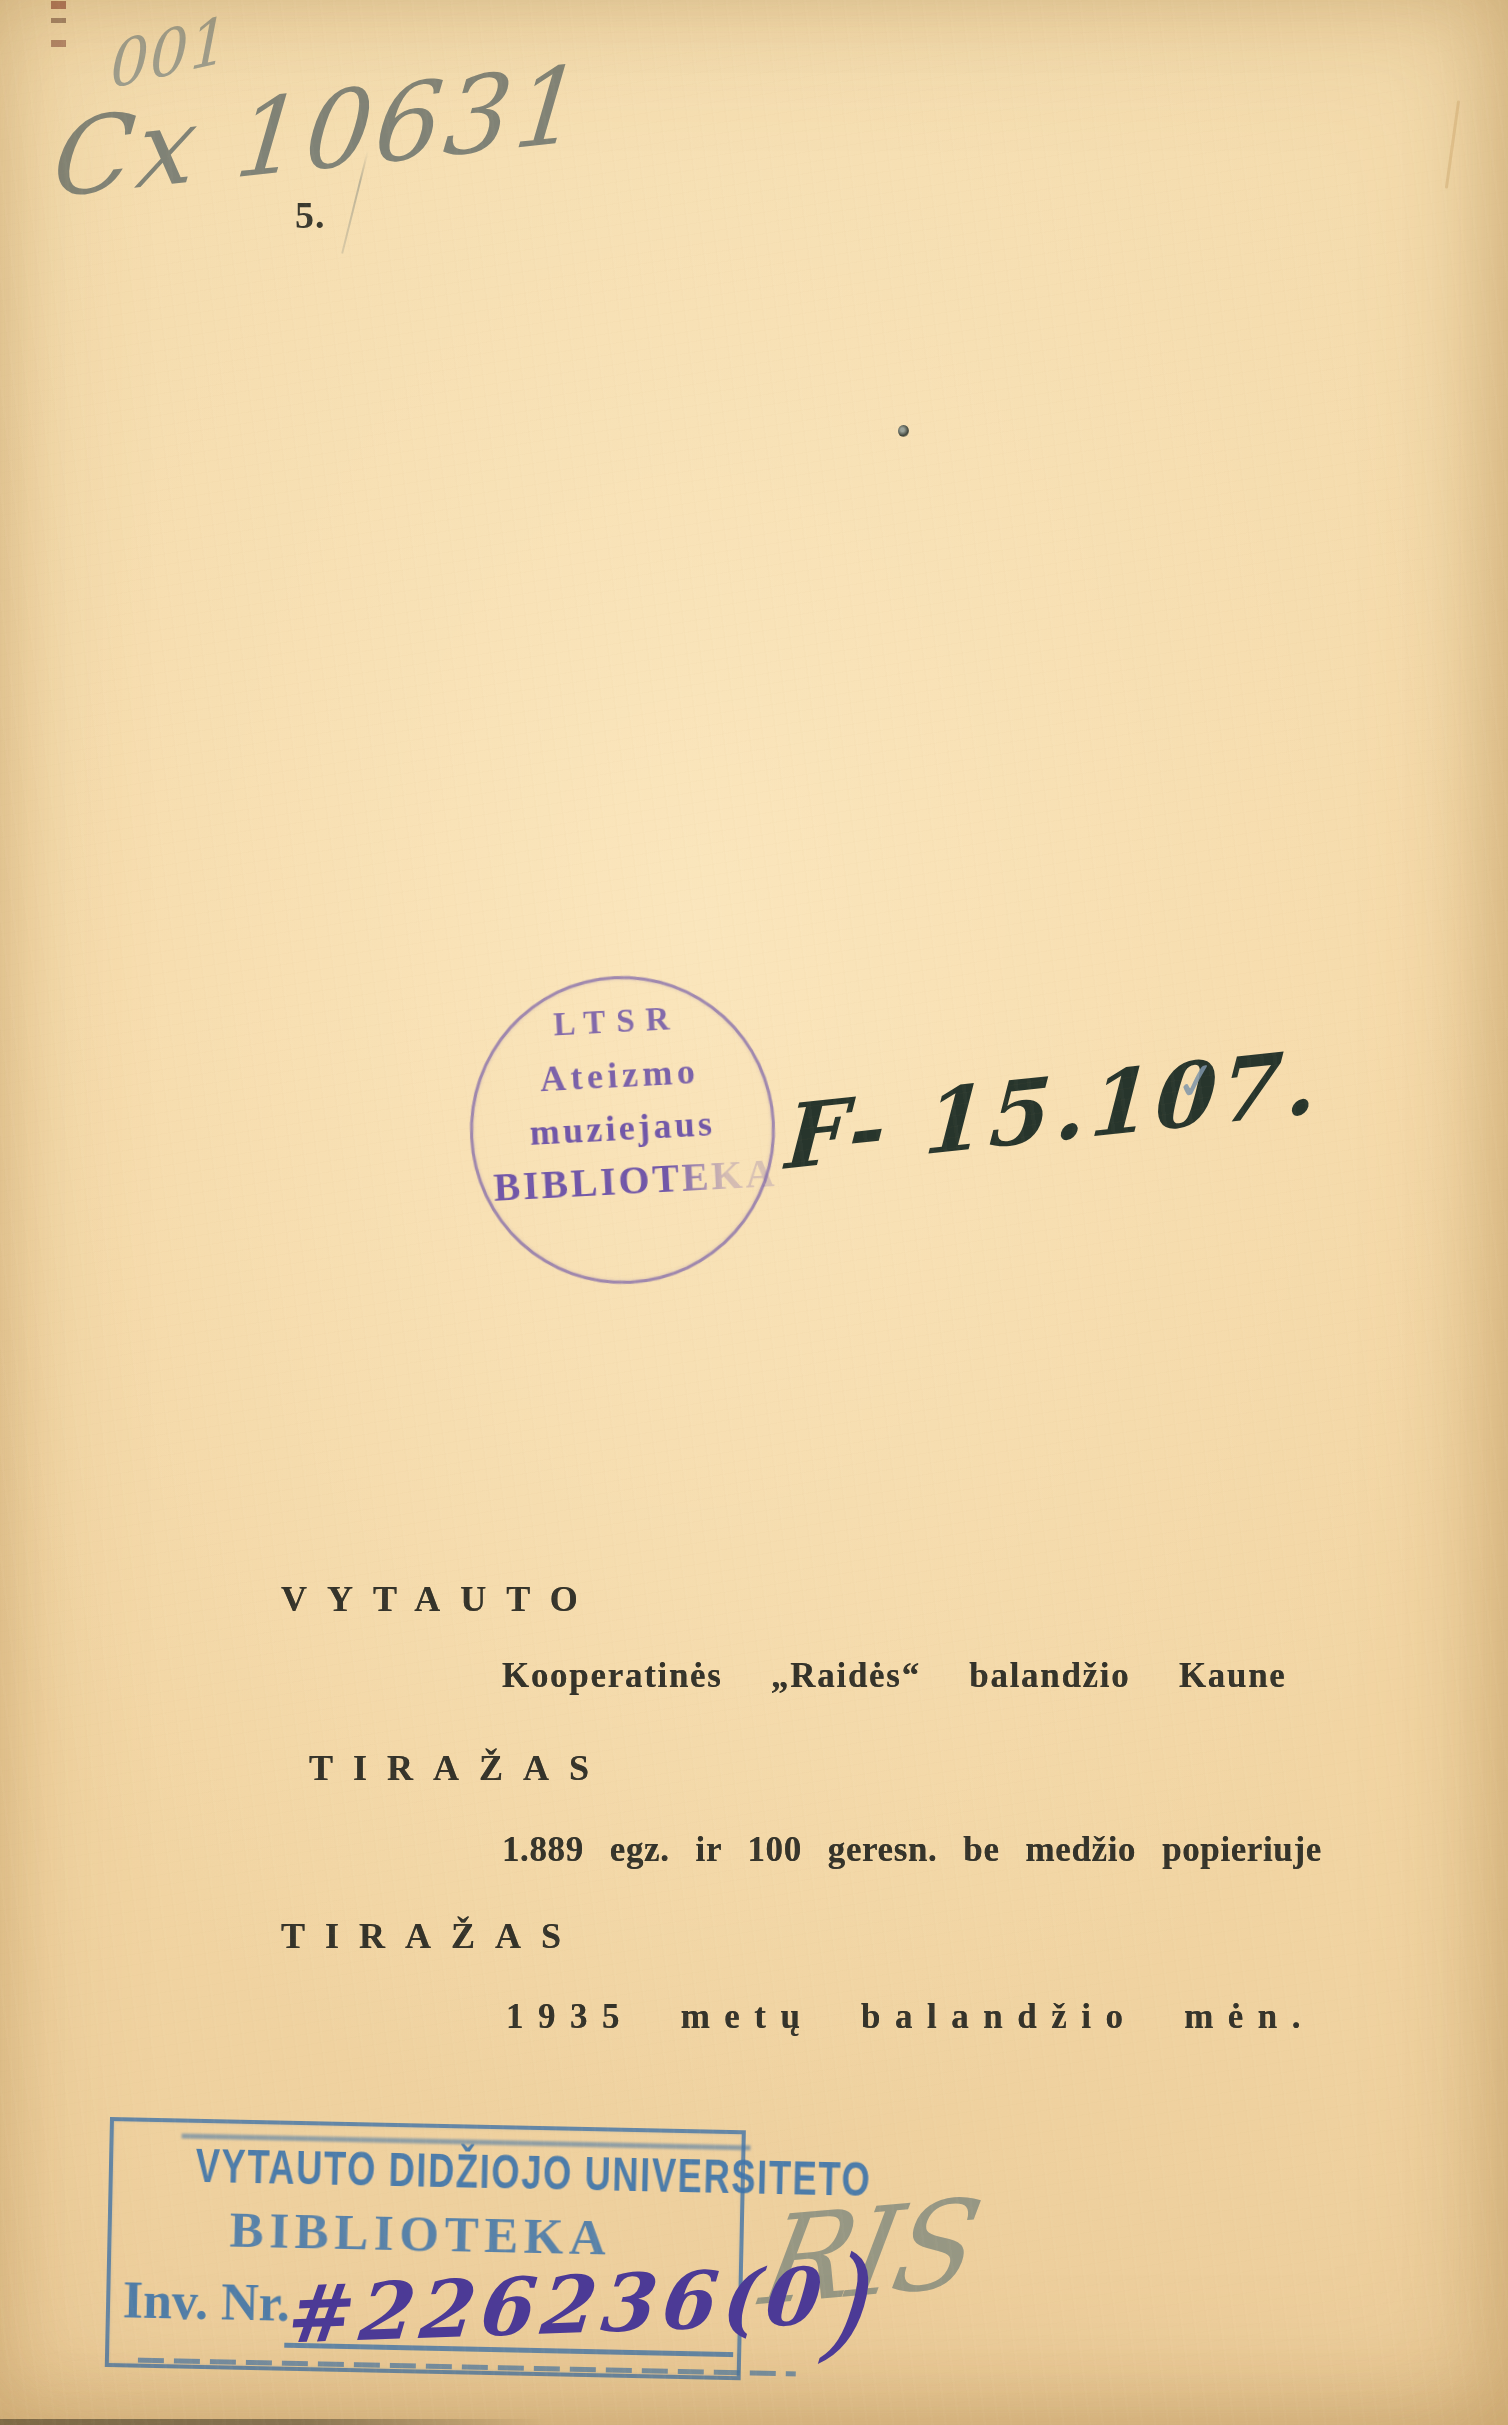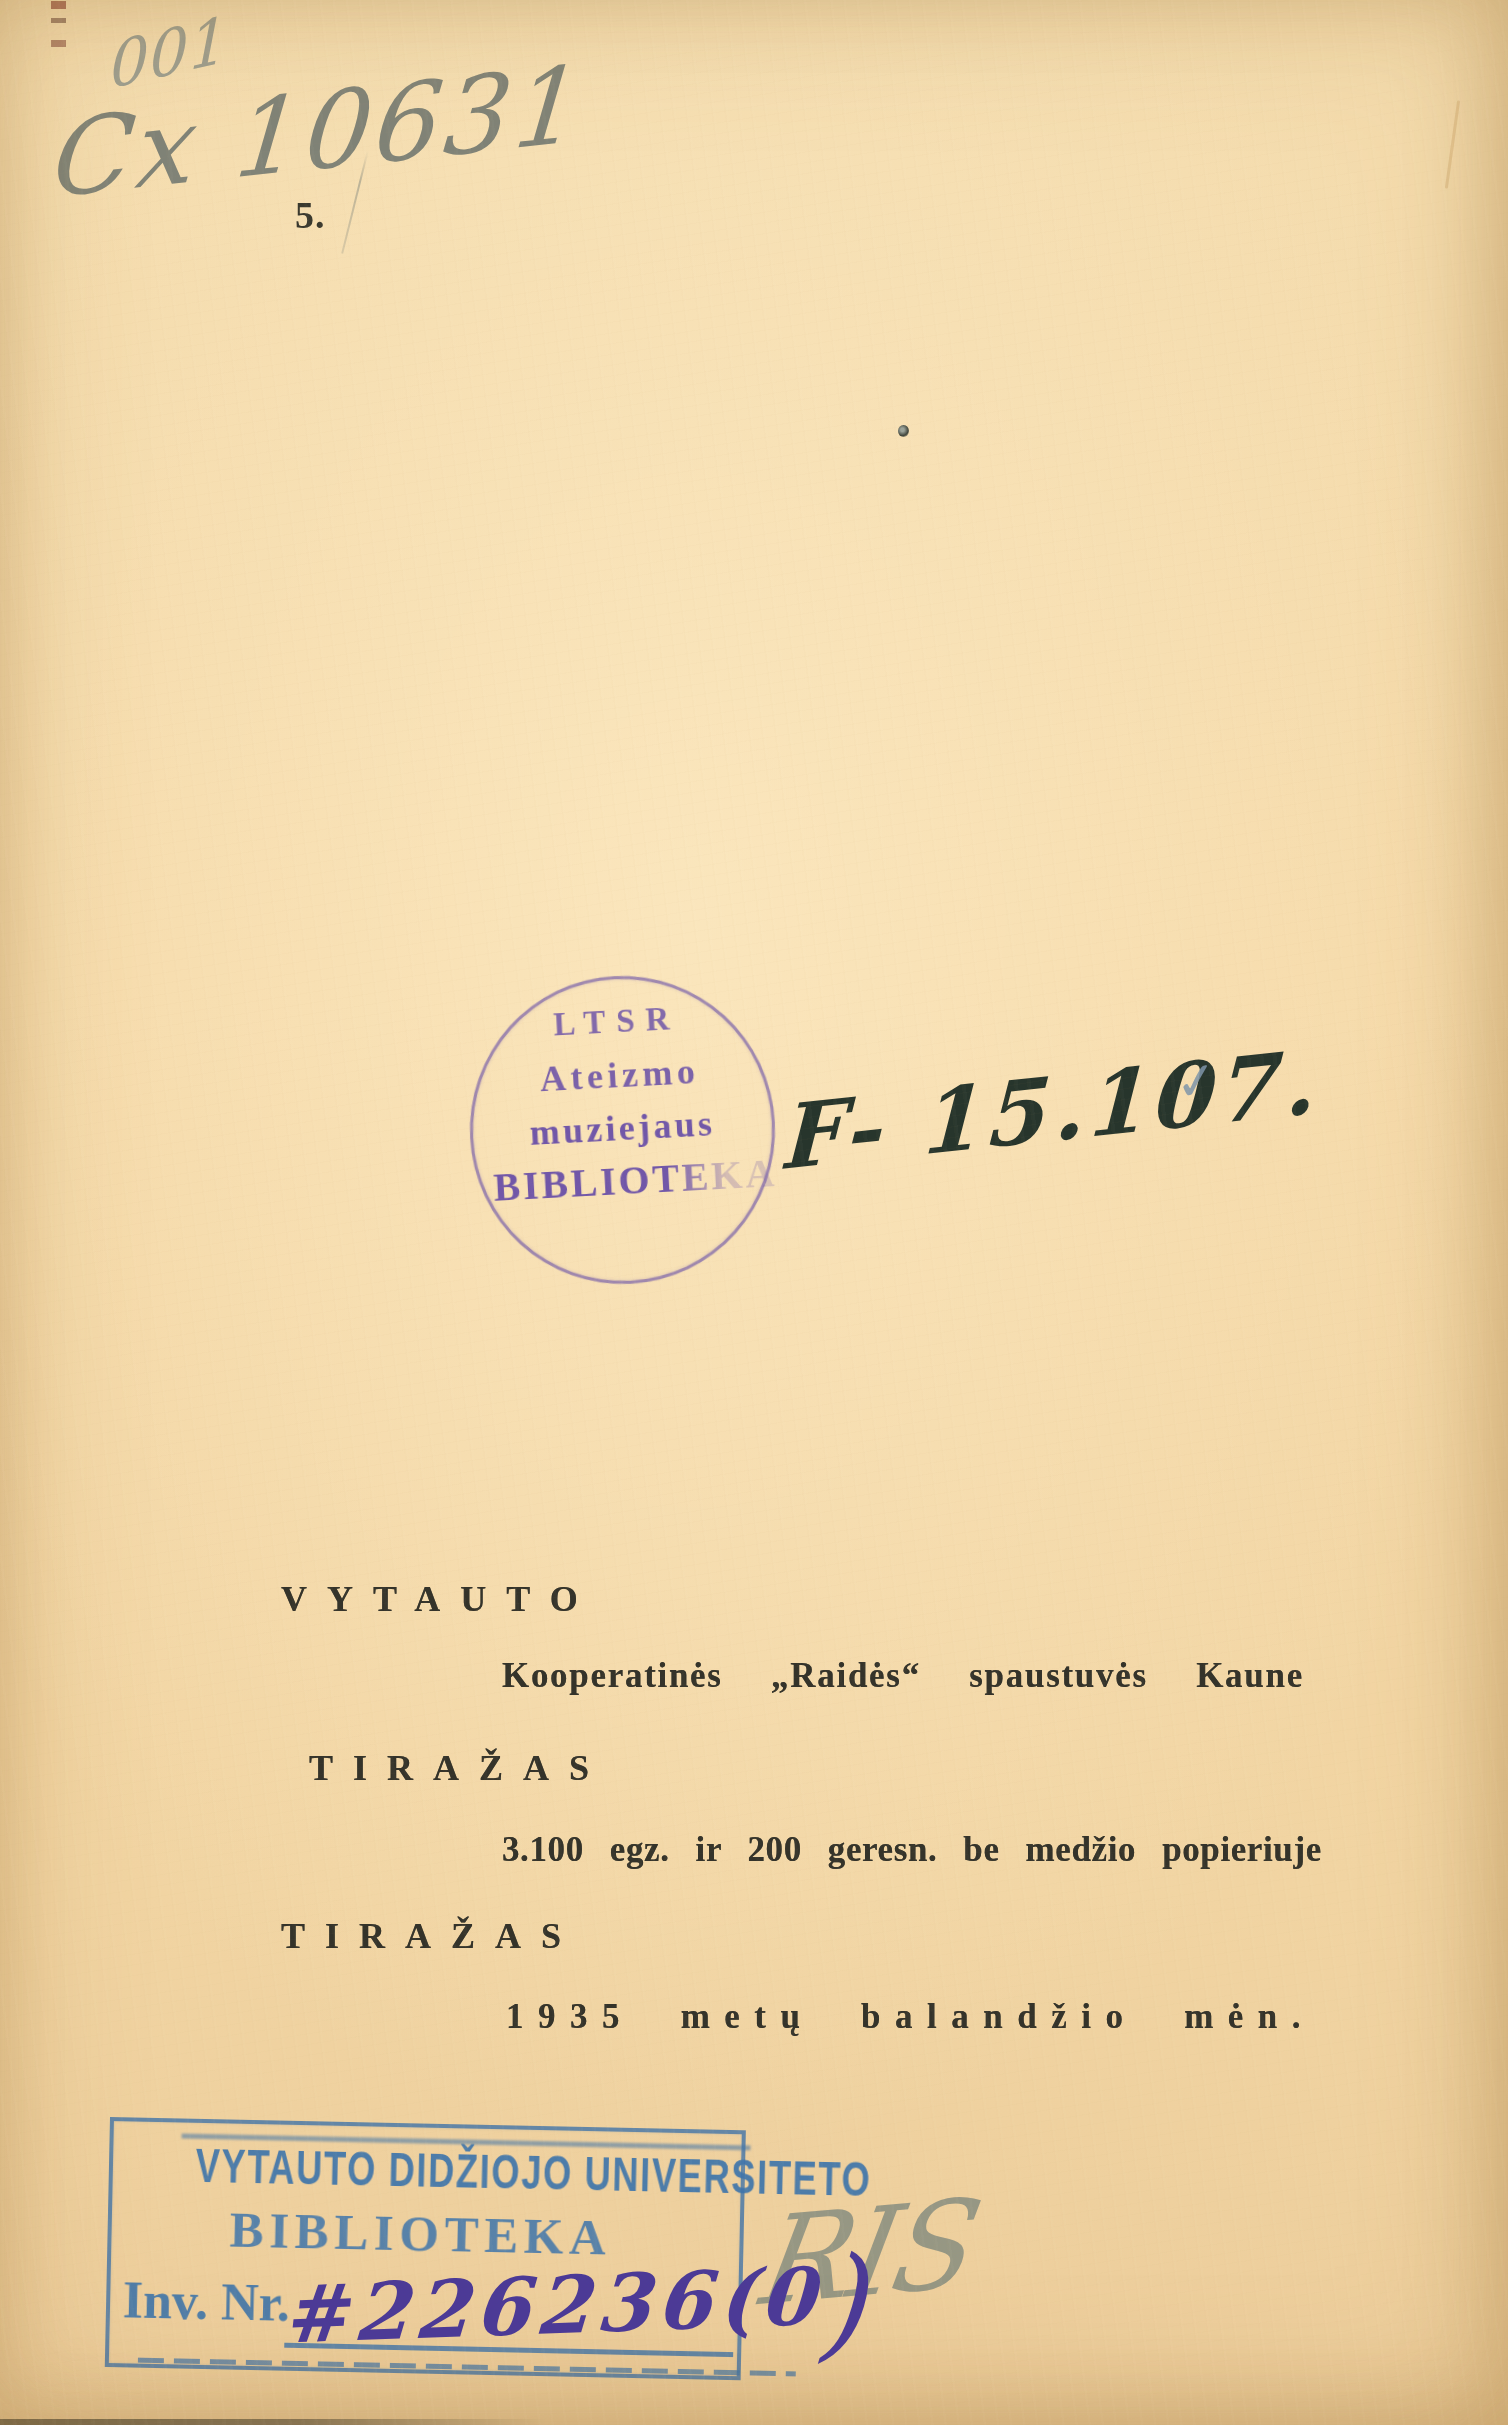--- a/index.html
+++ b/index.html
@@ -106,23 +106,23 @@
       <div class="l l2">Ateizmo</div>
       <div class="l l3">muziejaus</div>
       <div class="l l4">BIBLIOTEKA</div>
     </div>
   </div>
 
   <div class="abs fnote">F- 15.107.</div>
   <div class="abs fcheck">✓</div>
 
   <div class="abs col-label cl1">VYTAUTO</div>
-  <div class="abs col-value cv1">Kooperatinės „Raidės“ spaustuvės Kaune</div>
+  <div class="abs col-value cv1">Kooperatinės „Raidės“ balandžio Kaune</div>
   <div class="abs col-label cl2">TIRAŽAS</div>
-  <div class="abs col-value cv2">3.100 egz. ir 200 geresn. be medžio popieriuje</div>
+  <div class="abs col-value cv2">1.889 egz. ir 100 geresn. be medžio popieriuje</div>
   <div class="abs col-label cl3">TIRAŽAS</div>
   <div class="abs col-value cv3">1935 metų balandžio mėn.</div>
 
   <div class="abs ustamp">
     <div class="frame"></div>
     <div class="topsmudge"></div>
     <div class="u1">VYTAUTO DIDŽIOJO UNIVERSITETO</div>
     <div class="u2">BIBLIOTEKA</div>
     <div class="u3">Inv. Nr.</div>
     <div class="invline"></div>

